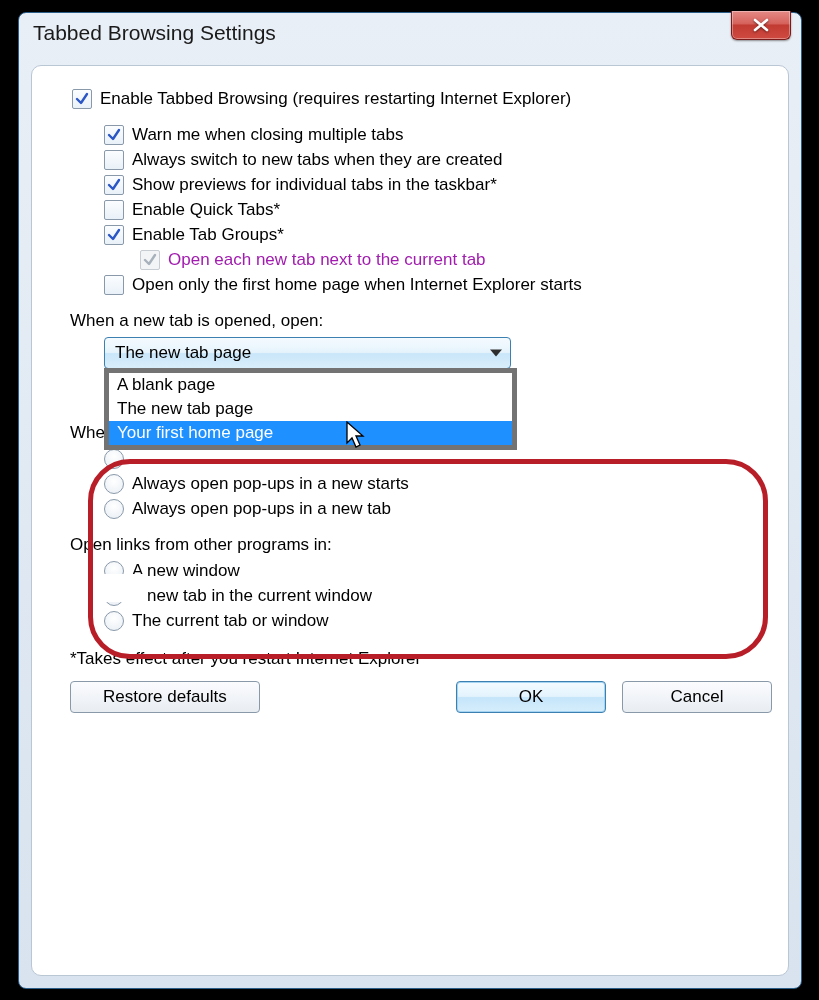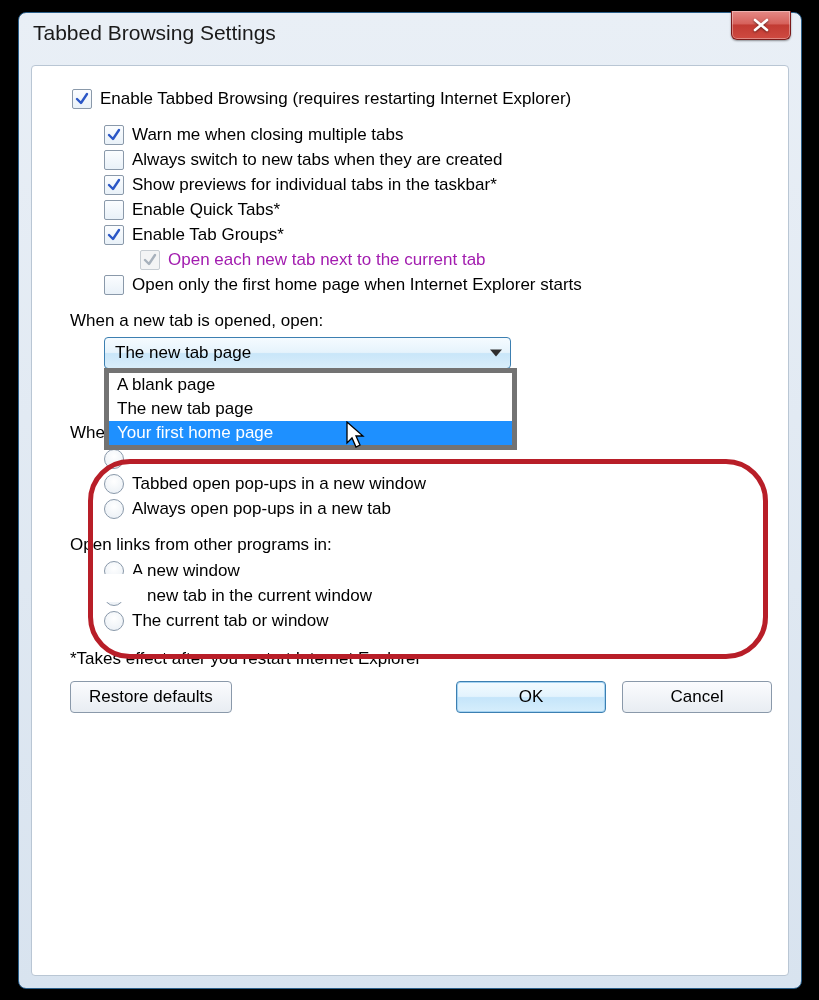--- a/index.html
+++ b/index.html
@@ -9,21 +9,21 @@
     border:1px solid #2b5f8a;border-radius:8px;box-shadow:0 0 10px 2px rgba(0,0,0,.8);}
   .titlebar{position:relative;height:42px;}
   .title{position:absolute;left:14px;top:8px;font-size:21px;color:#1a1a1a;}
   .closebtn{position:absolute;right:10px;top:-2px;width:58px;height:28px;
     border:1px solid #7a1a1a;border-top:none;border-radius:0 0 6px 6px;
     background:linear-gradient(#e48a86 0%,#d6615b 46%,#c23b33 50%,#cf4a41 100%);
     box-shadow:inset 0 0 0 1px rgba(255,255,255,.35),0 1px 2px rgba(0,0,0,.4);
     display:flex;align-items:center;justify-content:center;color:#fff;font-weight:bold;font-size:16px;}
   .closebtn svg{filter:drop-shadow(0 1px 1px rgba(0,0,0,.5));}
   .client{position:absolute;left:12px;right:12px;top:52px;bottom:12px;
-    background:#fff;border:1px solid #b9c6d4;border-radius:4px;box-shadow:inset 0 0 0 1px #fff;}
+    background:#fff;border:1px solid #b9c6d4;border-radius:10px;box-shadow:inset 0 0 0 1px #fff;}
   .inner{position:relative;padding:18px 16px 14px 16px;height:100%;box-sizing:border-box;}
   .row{display:flex;align-items:center;gap:8px;margin:5px 0;}
   .ind1{margin-left:24px;}
   .ind2{margin-left:56px;}
   .ind3{margin-left:92px;}
   .cb{width:18px;height:18px;border:1px solid #8a99aa;background:linear-gradient(#fbfdff,#e9f1f8);
       border-radius:2px;display:inline-flex;align-items:center;justify-content:center;flex:none;}
   .cb.checked svg{display:block;} .cb svg{display:none;}
   .cb.disabled{border-color:#c6ccd2;background:#f3f4f5;}
   .cb.disabled svg path{stroke:#a7b1bc;}
@@ -43,21 +43,21 @@
     border-left:6px solid transparent;border-right:6px solid transparent;border-top:7px solid #2d2d2d;}
   .dropdown{position:absolute;left:0;top:31px;width:403px;border:5px solid #737373;background:#fff;z-index:5;}
   .dropdown .opt{padding:1px 8px;font-size:17px;line-height:22px;white-space:nowrap;}
   .dropdown .opt.sel{background:#1e90ff;color:#fff;}
   .cursor{position:absolute;left:242px;top:84px;z-index:6;}
   .highlight{position:absolute;left:56px;top:393px;width:670px;height:190px;
     border:5px solid #b81e28;border-radius:42px;pointer-events:none;z-index:4;}
   .footnote{margin:18px 0 12px 22px;}
   .btnrow{display:flex;align-items:center;gap:16px;margin:0 0 0 22px;}
   .btn{height:32px;border:1px solid #8a99aa;border-radius:4px;
-    background:linear-gradient(#fbfcfe,#e8edf2);padding:0 18px;display:inline-flex;align-items:center;justify-content:center;
+    background:linear-gradient(#fbfcfe,#e8edf2);padding:0 32px;display:inline-flex;align-items:center;justify-content:center;
     font-size:17px;min-width:130px;box-sizing:border-box;}
   .btn.primary{border-color:#3c7fb1;
     background:linear-gradient(#f3fbff 0%,#e3f3fd 48%,#c5e5fa 52%,#d6eefc 100%);
     box-shadow:0 0 0 1px #a5d3f2 inset;}
   .spacer{flex:1;}
   .section-gap{height:6px;}
   .popup-cover{position:absolute;left:72px;top:508px;width:44px;height:28px;background:#fff;z-index:1;}
 </style>
 </head>
 <body>
@@ -154,21 +154,21 @@
         </div>
 
         <div class="popup-cover"></div>
 
         <div class="grouplabel" style="margin-top:54px">When a pop-up is encountered:</div>
         <div class="row ind2">
           <span class="rb"></span>
         </div>
         <div class="row ind2">
           <span class="rb"></span>
-          <span class="lbl">Tabbed open pop-ups in a new window</span>
+          <span class="lbl">Always open pop-ups in a new starts</span>
         </div>
         <div class="row ind2">
           <span class="rb"></span>
           <span class="lbl">Always open pop-ups in a new tab</span>
         </div>
 
         <div class="grouplabel">Open links from other programs in:</div>
         <div class="row ind2">
           <span class="rb"></span>
           <span class="lbl">A new window</span>

